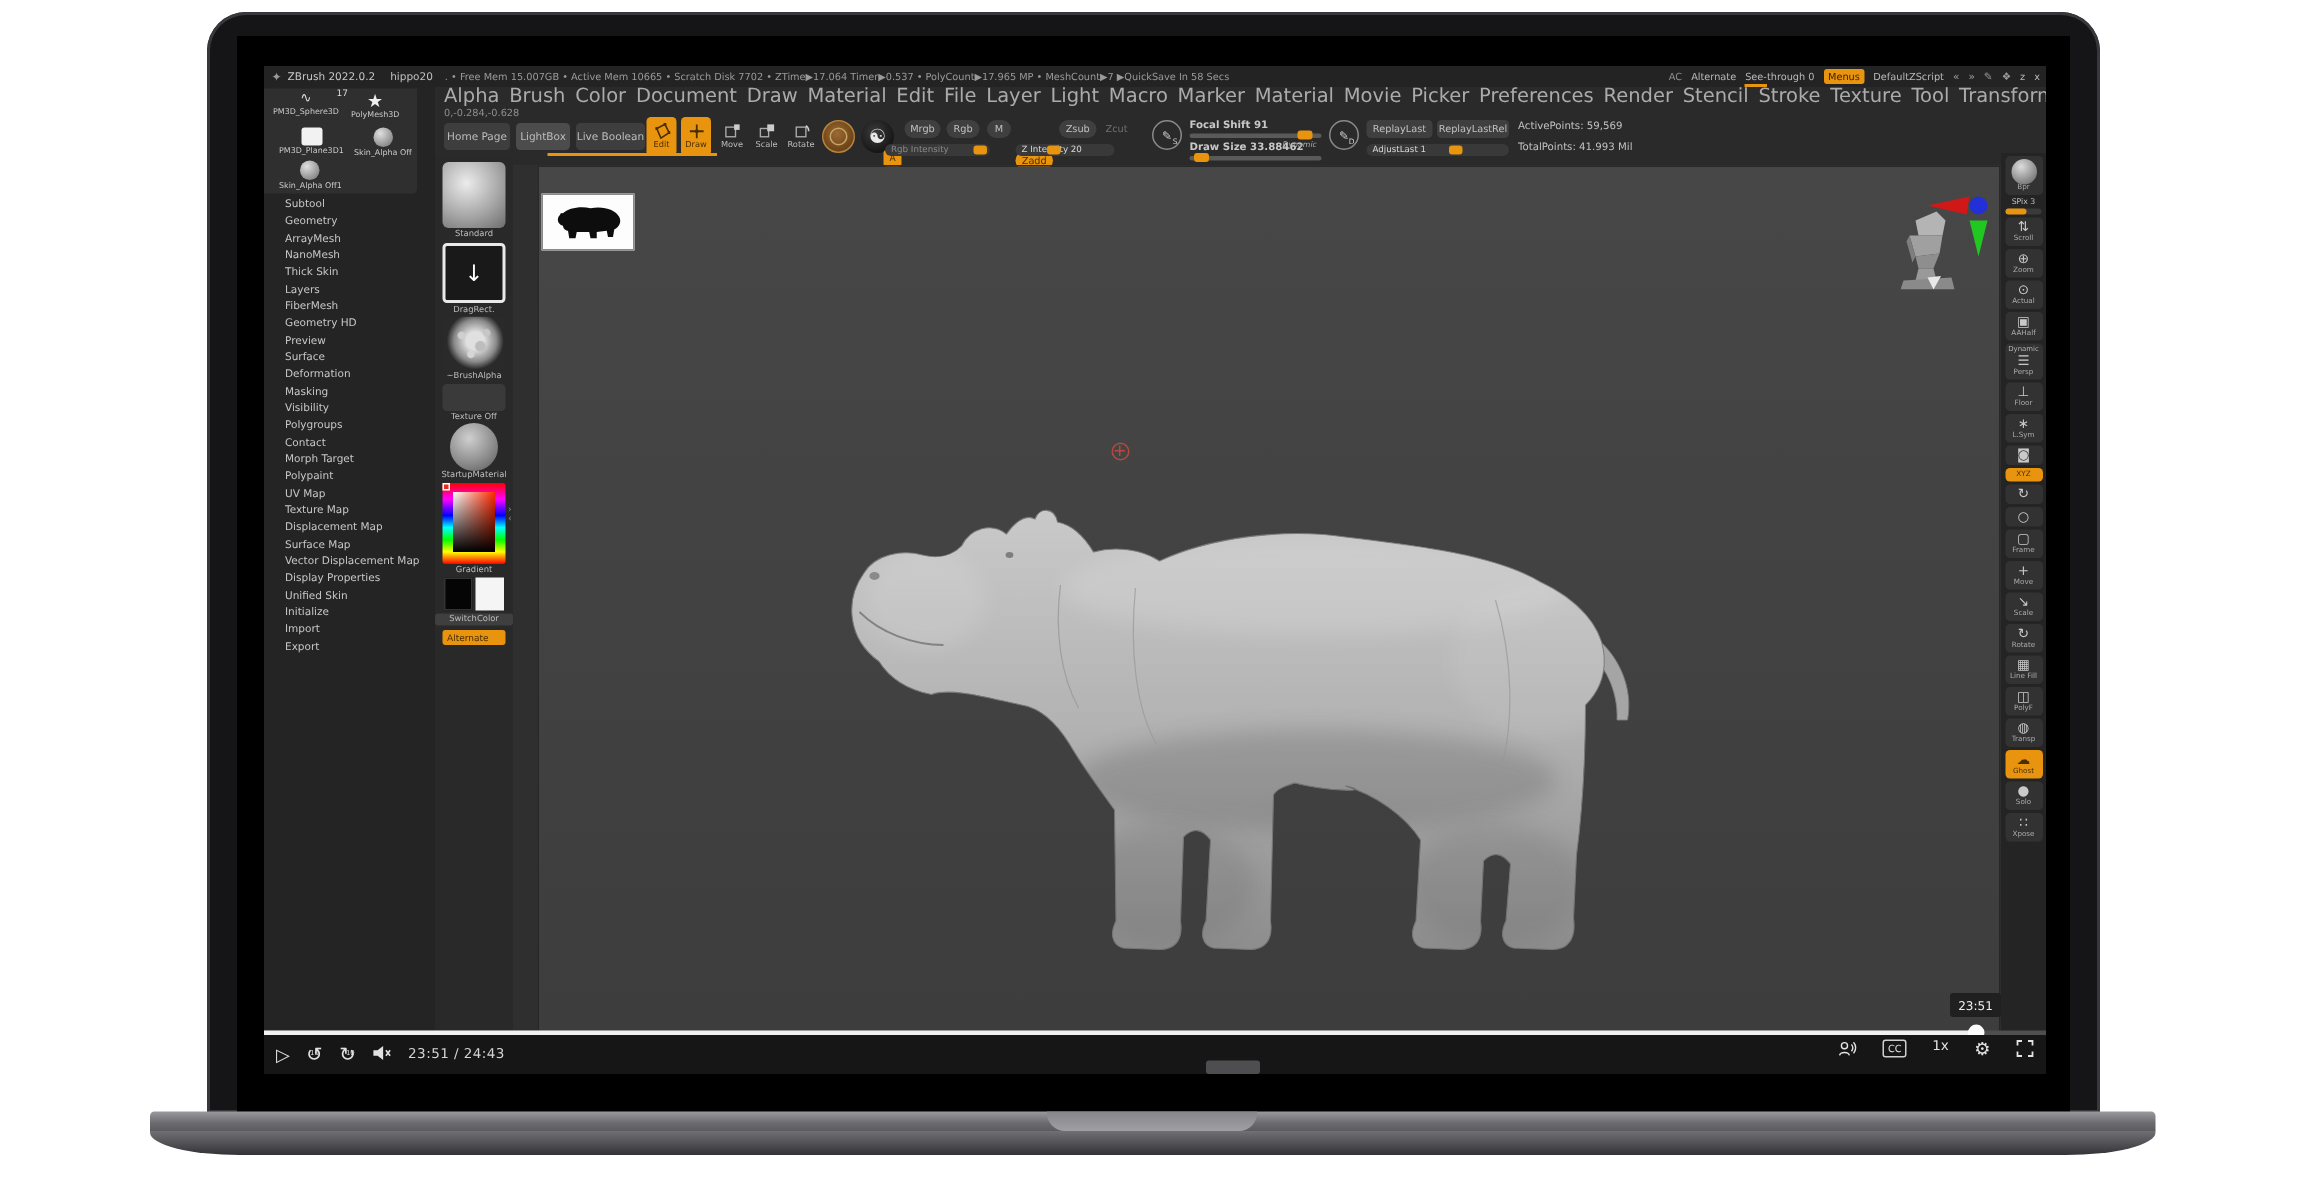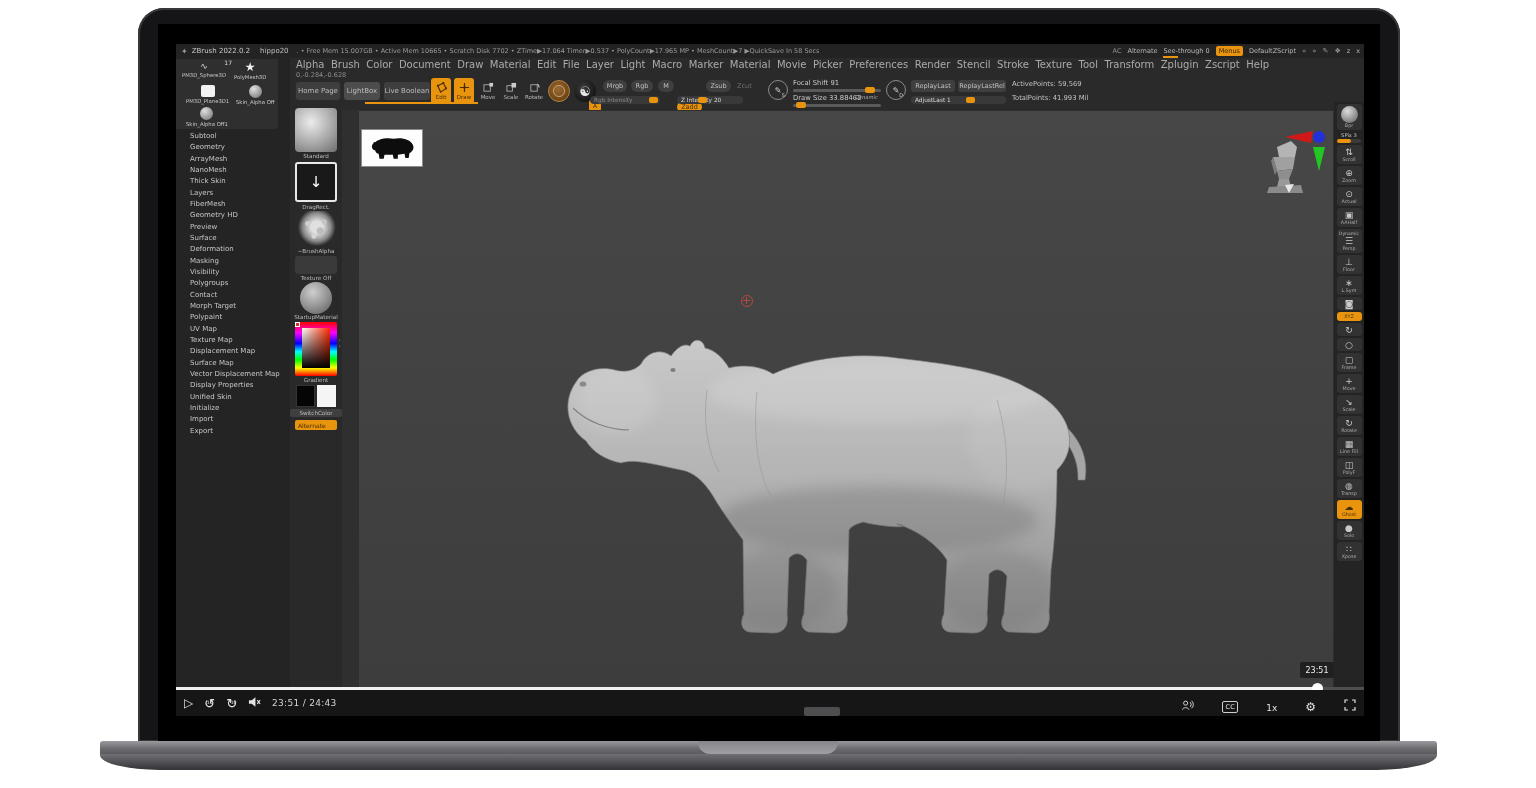--- a/index.html
+++ b/index.html
@@ -32,42 +32,42 @@
   .tb-right .dim { color:#8f8f8f; }
   .tb-btn { color:#b9b9b9; cursor:default; }
   .underline-orange { position:relative; }
   .underline-orange::after { content:""; position:absolute; left:0; bottom:-3px; width:15px; height:2px; background:#e8940f; }
   .menus-pill { background:#e8940f; color:#3a2400; padding:1px 3px; border-radius:2px; font-size:6.5px; }
   .tb-ico { color:#9b9b9b; font-size:7px; }
 
   
   .topchrome { position:absolute; left:114px; top:14px; width:1074px; height:52px; background:#2a2a2b; }
   .menubar { position:absolute; left:6px; top:0; height:12px; display:flex; gap:6.5px; align-items:center; }
-  .menubar span { font-size:10px; color:#ababab; cursor:default; }
+  .menubar span { font-size:13px; color:#ababab; cursor:default; }
   .coords { position:absolute; left:6px; top:13px; font-size:6.5px; color:#8f8f8f; }
 
   .btn { position:absolute; background:#3e3e3f; border-radius:3px; color:#bdbdbd; font-size:7px;
          display:flex; align-items:center; justify-content:center; cursor:default; }
   .btn.lit { background:#4c4c4d; }
   .tbtn { position:absolute; width:20px; height:26px; top:20px; border-radius:3px; display:flex; flex-direction:column;
           align-items:center; justify-content:center; gap:1px; font-size:5.5px; color:#bbb; }
   .tbtn.orange { background:#e8940f; color:#4a2e00; }
   .tbtn svg { display:block; }
   .circ { position:absolute; border-radius:50%; display:flex; align-items:center; justify-content:center; }
   .pill { position:absolute; background:#3f3f40; border-radius:8px; color:#c0c0c0; font-size:6.5px;
           display:flex; align-items:center; justify-content:center; }
   .pill.orange { background:#e8940f; color:#4a2e00;margin-top:21px; }
   .ghosttxt { position:absolute; color:#6f6f6f; font-size:6.5px; }
   .slider { position:absolute; height:8px; background:#39393a; border-radius:4px; }
   .slider .sl-lbl { position:absolute; left:4px; top:1px; font-size:5.8px; line-height:7px; color:#8a8a8a; white-space:nowrap; }
   .slider .sl-lbl.bright { color:#d8d8d8; }
   .slider .handle { position:absolute; top:1px; width:9px; height:6px; background:#e8940f; border-radius:2px; }
   .thin { position:absolute; height:3px; background:#5a5a5a; border-radius:2px; }
   .thin .handle { position:absolute; top:-2px; width:10px; height:6px; background:#e8940f; border-radius:2px; }
-  .shelf-lbl { position:absolute; font-size:6.8px; color:#c8c8c8; white-space:nowrap; }
+  .shelf-lbl { position:absolute; font-size:6.8px; color:#c8c8c8; white-space:nowrap;font-weight:bold; }
   .orange-bar { position:absolute; background:#e8940f; }
   .stat { position:absolute; font-size:6.8px; color:#c2c2c2; white-space:nowrap; }
 
   
   .toolpanel { position:absolute; left:0; top:14px; width:114px; height:658px; background:#242425; }
   .thumbbox { position:absolute; left:0; top:1px; width:102px; height:70px; background:#2f2f30; border-radius:0 0 3px 0; }
   .tcell { position:absolute; display:flex; flex-direction:column; align-items:center; }
   .tcell .tlabel { font-size:5.3px; color:#c9c9c9; margin-top:1px; white-space:nowrap; }
   .badge17 { position:absolute; right:-6px; top:-2px; font-size:6px; color:#ddd; }
   .sphere-sm { width:13px; height:13px; border-radius:50%;
@@ -136,21 +136,21 @@
   .spix .spix-fill { position:absolute; left:0; top:0; height:4px; width:14px; background:#e8940f; border-radius:2px; }
 
   
   .playerbar { position:absolute; left:0; top:646px; width:1188px; height:26px; background:#161616; }
   .progress { position:absolute; left:0; top:643px; width:1188px; height:3px; background:#4f4f50; }
   .progress .fill { position:absolute; left:0; top:0; height:3px; width:1142px; background:#f1f1f1; }
   .progress .knob { position:absolute; left:1136px; top:-4px; width:11px; height:11px; background:#fff; border-radius:50%; }
   .tooltip { position:absolute; left:1124px; top:618px; width:34px; height:16px; background:#202020; border-radius:2px;
              color:#eee; font-size:8px; display:flex; align-items:center; justify-content:center; }
   .pc-left { position:absolute; left:8px; top:3px; height:20px; display:flex; align-items:center; gap:11px; }
-  .pc-right { position:absolute; right:8px; top:3px; height:20px; display:flex; align-items:flex-end; gap:28px; }
+  .pc-right { position:absolute; right:8px; top:3px; height:20px; display:flex; align-items:flex-start; gap:17px; }
   .pc-ico { color:#e2e2e2; font-size:12px; line-height:12px; cursor:default; position:relative; }
   .skip { position:relative; color:#e2e2e2; font-size:13px; }
   .skip .ten { position:absolute; left:2.5px; top:4.5px; font-size:4.6px; color:#e2e2e2; }
   .ptime { color:#d5d5d5; font-size:9px; letter-spacing:.3px; }
   .ccbox { border:1px solid #cfcfcf; border-radius:2px; color:#e2e2e2; font-size:6.5px; padding:1px 2.5px; }
   .speed { color:#e2e2e2; font-size:9px; }
   .hinge-notch { position:absolute; left:628px; top:663px; width:36px; height:9px; background:#4e4e51; border-radius:2px; }
 </style>
 </head>
 <body>

